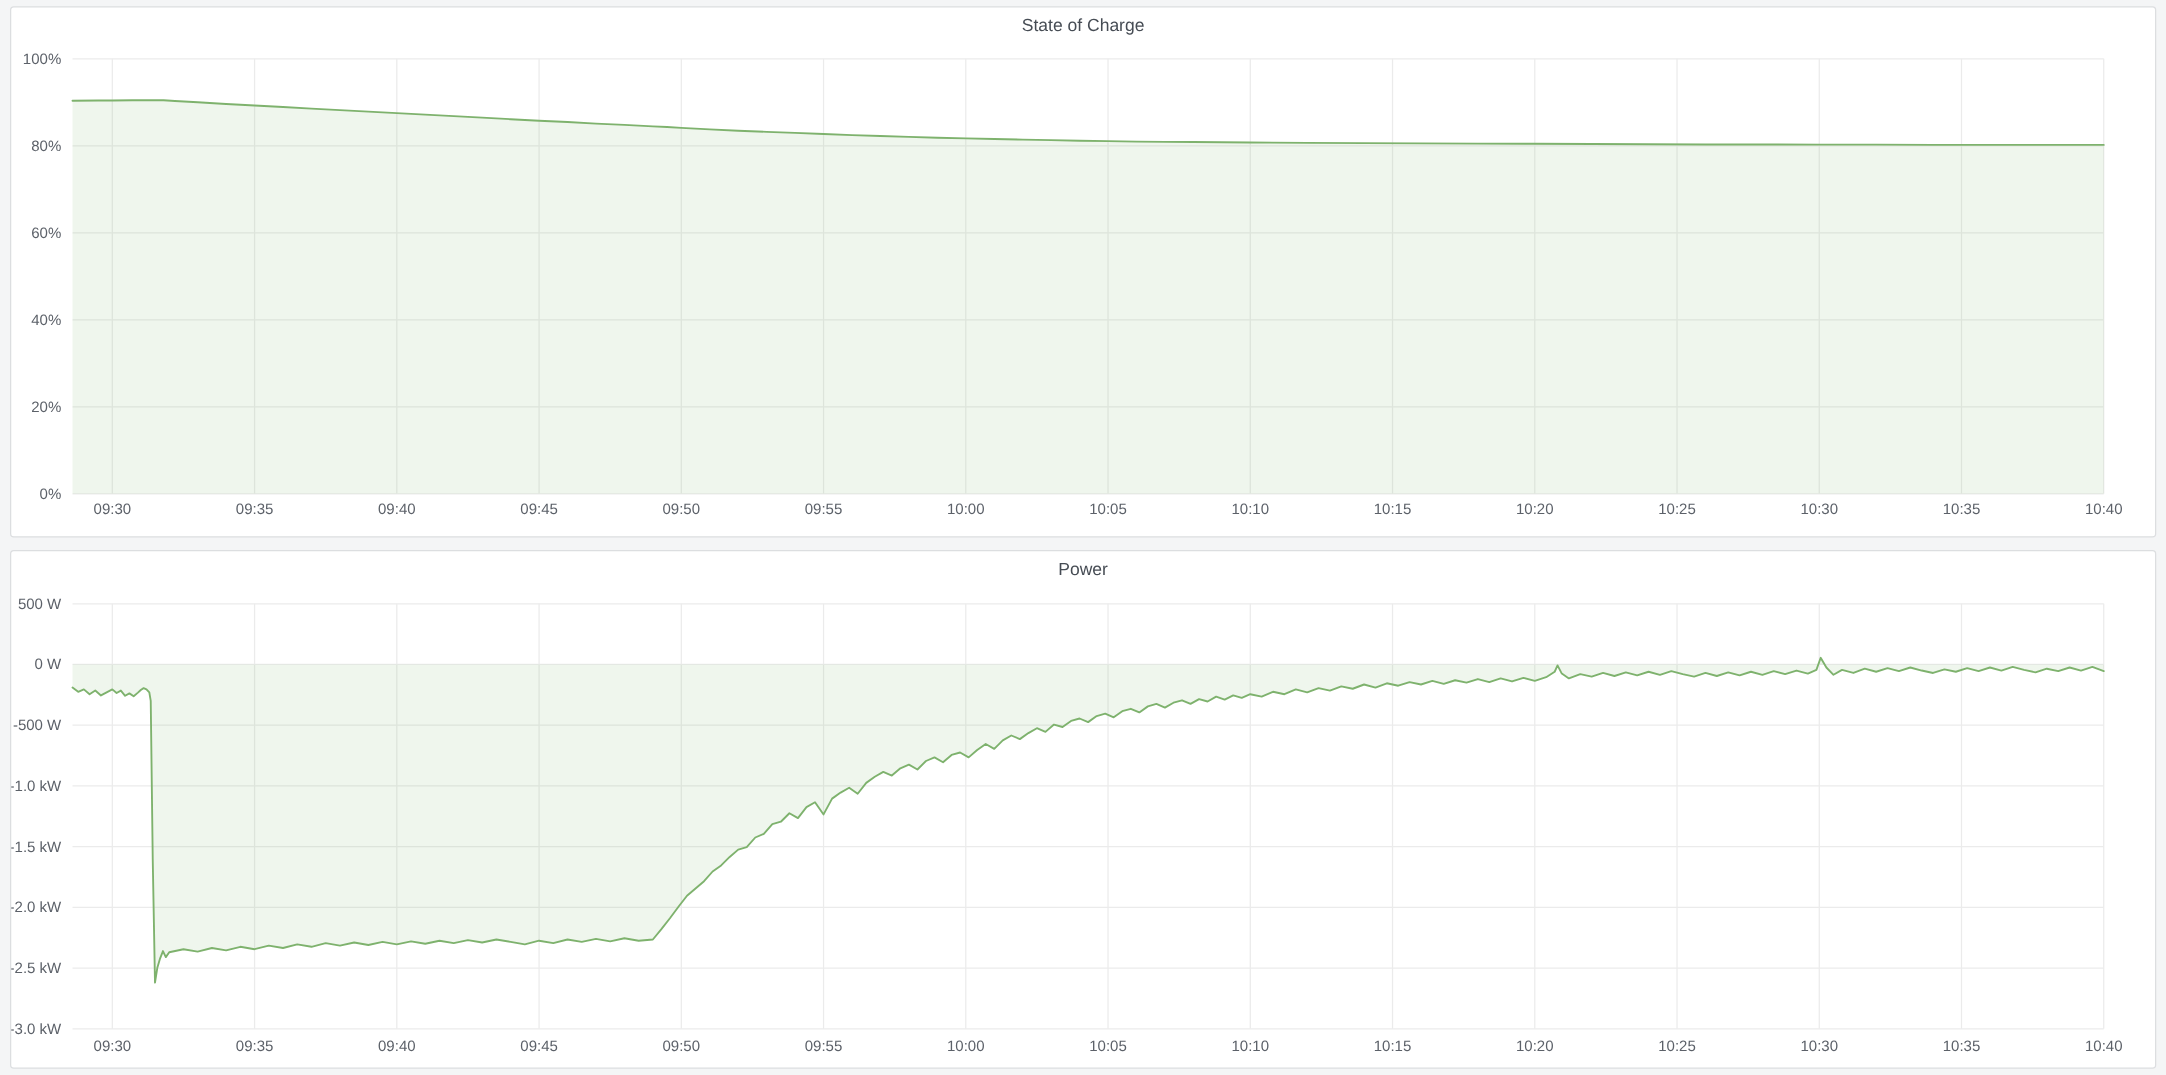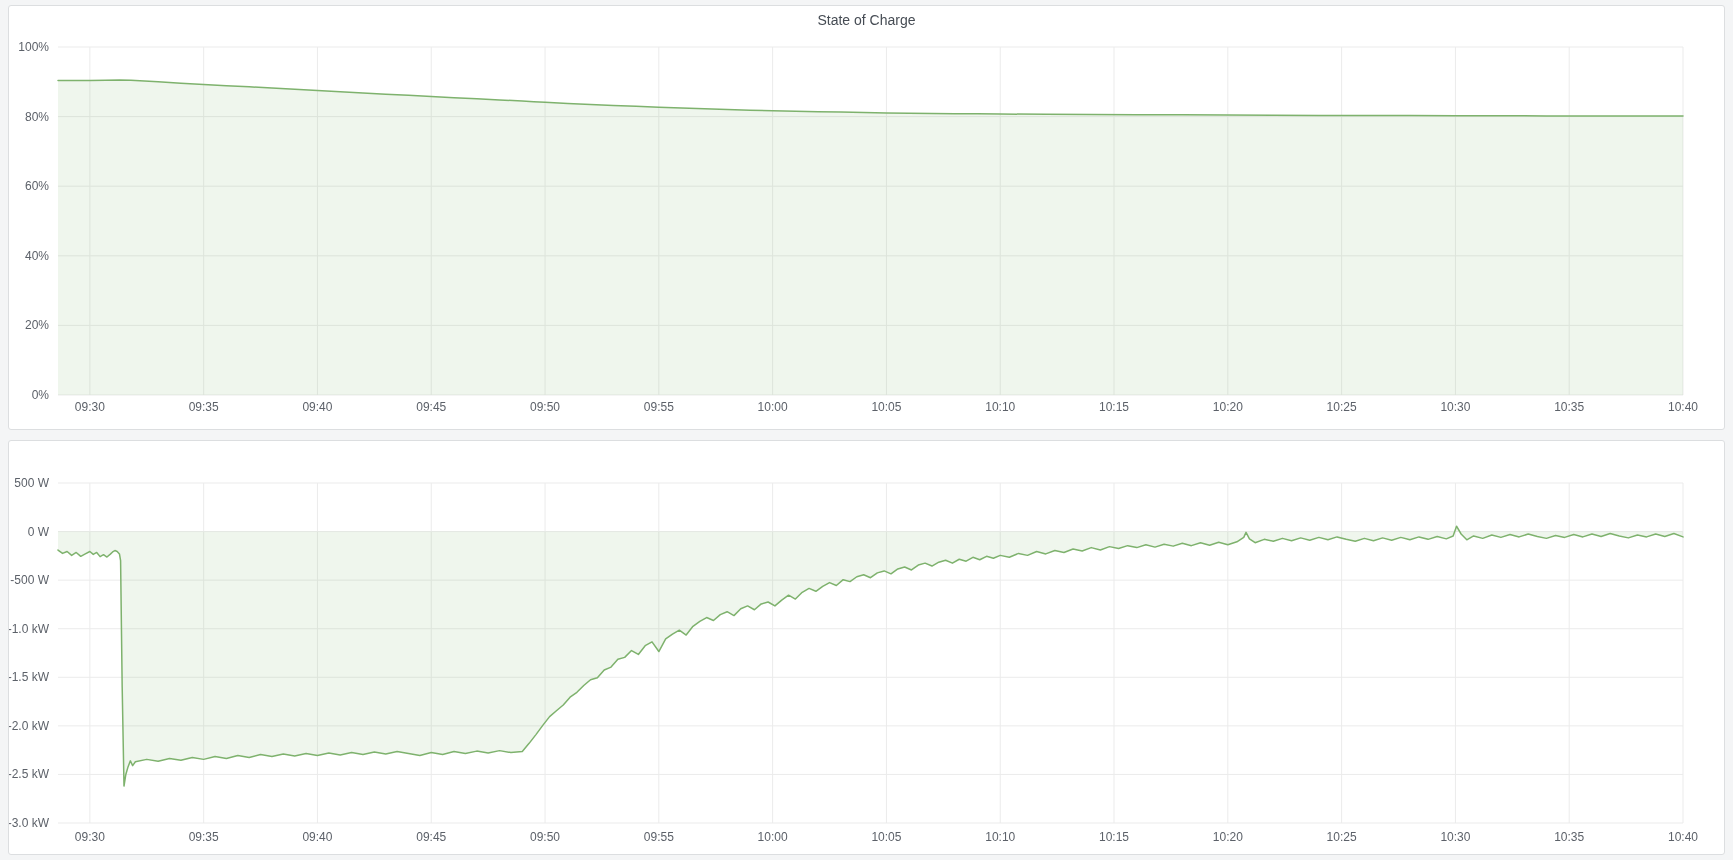--- a/index.html
+++ b/index.html
@@ -79,20 +79,21 @@
       <line x1="49" y1="319.4" x2="1674" y2="319.4" stroke="#ebebeb" stroke-width="1"></line>
       <text x="40" y="323.4" text-anchor="end">20%</text>
       <line x1="49" y1="389" x2="1674" y2="389" stroke="#ebebeb" stroke-width="1"></line>
       <text x="40" y="393" text-anchor="end">0%</text>
       <path d="M49 389L49 74.58L69.48 74.41L80.86 74.41L96.79 74.23L110.45 74.06L121.83 74.23L130.93 74.76L149.14 75.8L171.9 77.19L194.66 78.41L217.42 79.63L240.18 80.85L262.94 82.06L285.69 83.28L308.45 84.5L331.21 85.72L353.97 86.94L376.73 88.15L399.49 89.37L422.25 90.59L445.01 91.63L467.77 92.85L490.53 93.9L513.29 95.11L524.67 95.64L536.04 96.33L558.8 97.55L581.56 98.59L604.32 99.46L627.08 100.33L649.84 101.2L672.6 102.07L695.36 102.77L718.12 103.47L740.88 104.16L763.64 104.68L786.39 105.21L809.15 105.73L831.91 106.08L854.67 106.6L877.43 106.95L900.19 107.29L922.95 107.47L945.71 107.64L968.47 107.82L991.23 107.99L1036.75 108.34L1082.26 108.51L1127.78 108.69L1173.3 108.86L1218.82 109.03L1264.34 109.21L1309.85 109.38L1355.37 109.56L1400.89 109.56L1446.41 109.73L1491.93 109.73L1537.45 109.9L1582.96 109.9L1628.48 109.9L1674 109.9L1674 389Z" fill="rgba(126,178,109,0.12)" stroke="none"></path>
       <path d="M49 74.58L69.48 74.41L80.86 74.41L96.79 74.23L110.45 74.06L121.83 74.23L130.93 74.76L149.14 75.8L171.9 77.19L194.66 78.41L217.42 79.63L240.18 80.85L262.94 82.06L285.69 83.28L308.45 84.5L331.21 85.72L353.97 86.94L376.73 88.15L399.49 89.37L422.25 90.59L445.01 91.63L467.77 92.85L490.53 93.9L513.29 95.11L524.67 95.64L536.04 96.33L558.8 97.55L581.56 98.59L604.32 99.46L627.08 100.33L649.84 101.2L672.6 102.07L695.36 102.77L718.12 103.47L740.88 104.16L763.64 104.68L786.39 105.21L809.15 105.73L831.91 106.08L854.67 106.6L877.43 106.95L900.19 107.29L922.95 107.47L945.71 107.64L968.47 107.82L991.23 107.99L1036.75 108.34L1082.26 108.51L1127.78 108.69L1173.3 108.86L1218.82 109.03L1264.34 109.21L1309.85 109.38L1355.37 109.56L1400.89 109.56L1446.41 109.73L1491.93 109.73L1537.45 109.9L1582.96 109.9L1628.48 109.9L1674 109.9" fill="none" stroke="#7eb26d" stroke-width="1.5" stroke-linejoin="round" stroke-linecap="round"></path>
     </svg>
 </div>
 
 <div class="panel" id="panel-power">
+  <div class="panel-title">Power</div>
   <svg class="chart" id="chart-power" width="1715" height="413">
       <line x1="80.86" y1="42" x2="80.86" y2="382" stroke="#ebebeb" stroke-width="1"></line>
       <text x="80.86" y="400" text-anchor="middle">09:30</text>
       <line x1="194.66" y1="42" x2="194.66" y2="382" stroke="#ebebeb" stroke-width="1"></line>
       <text x="194.66" y="400" text-anchor="middle">09:35</text>
       <line x1="308.45" y1="42" x2="308.45" y2="382" stroke="#ebebeb" stroke-width="1"></line>
       <text x="308.45" y="400" text-anchor="middle">09:40</text>
       <line x1="422.25" y1="42" x2="422.25" y2="382" stroke="#ebebeb" stroke-width="1"></line>
       <text x="422.25" y="400" text-anchor="middle">09:45</text>
       <line x1="536.04" y1="42" x2="536.04" y2="382" stroke="#ebebeb" stroke-width="1"></line>

